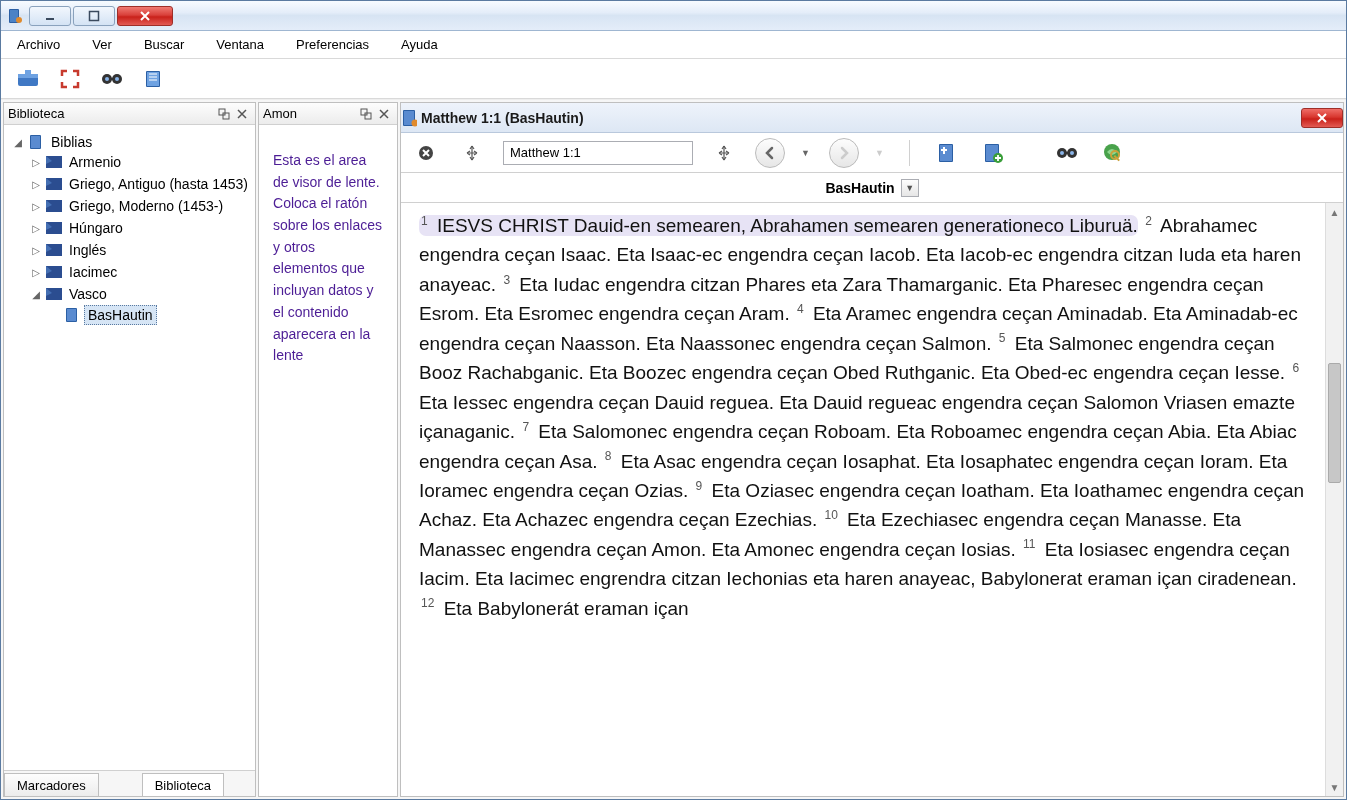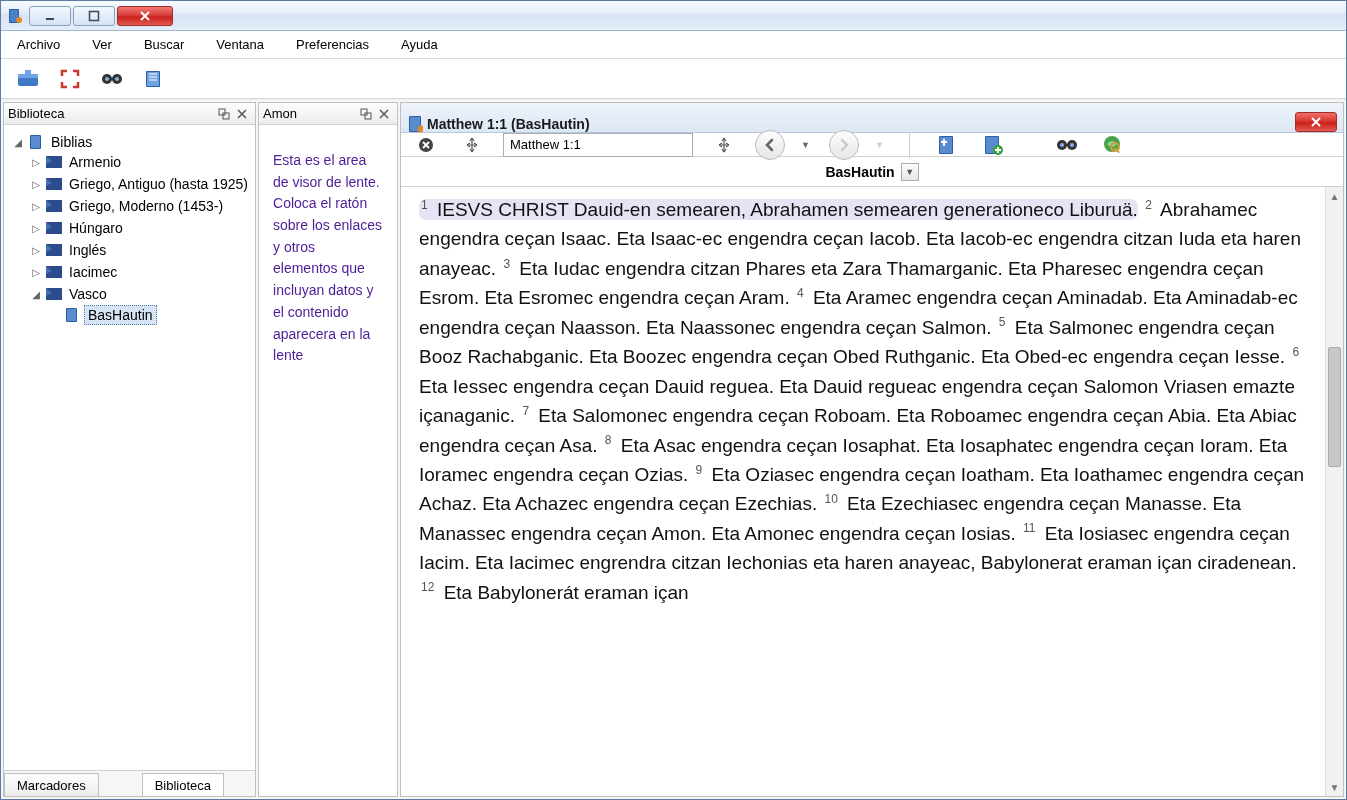--- a/index.html
+++ b/index.html
@@ -90,29 +90,29 @@
   .bottom-tabs { display:flex; height:26px; background:#f6f6f6; border-top:1px solid #d0d0d0;gap:44px; }
   .btab { padding:4px 12px; border:1px solid #bfbfbf; border-bottom:none; margin-top:2px; margin-right:-1px;
           background:linear-gradient(#fdfdfd,#ececec); font-size:13px; cursor:default;}
   .btab.active { background:#fff; position:relative; z-index:1;}
 
   .lens-body { flex:1; padding:25px 14px; font-size:14px; line-height:1.55; color:#4c1d95; }
 
   
   .main { flex:1; display:flex; flex-direction:column; border:1px solid #bfbfbf; background:#fff; min-width:0;}
   .pane-title {
-    height:30px; display:flex; align-items:flex-end; padding:0 6px;
+    height:30px; display:flex; align-items:center; padding:0 0;
     background:linear-gradient(#eef3fb,#dde7f4); border-bottom:1px solid #b9c8dc;
   }
   .pane-title .title { flex:1; font-size:14px; font-weight:600; color:#1a1a1a; padding-left:4px;}
   .pane-close { width:42px;height:20px;background:linear-gradient(#ef6e67,#d8372f 45%,#c9211a 55%,#e25a53);
                 border:1px solid #9e2e28;border-radius:3px;color:#fff;display:flex;align-items:center;justify-content:center;}
 
   .reader-toolbar {
-    height:24px; display:flex; align-items:center; gap:16px; padding:4px 10px;
+    height:40px; display:flex; align-items:center; gap:16px; padding:4px 10px;
     border-bottom:1px solid #d0d0d0; background:#fff;
   }
   .r-btn { width:30px;height:30px;display:flex;align-items:center;justify-content:center;border-radius:4px;cursor:default;}
   .r-sep { width:1px; height:26px; background:#d0d0d0; margin:0 6px;}
   .ref-input { width:190px; height:24px; border:1px solid #abadb3; padding:0 6px; font-size:13px;}
   .nav-btn {
     width:30px;height:30px;border-radius:15px;border:1px solid #bbb;
     background:linear-gradient(#fdfdfd,#e6e6e6); display:flex;align-items:center;justify-content:center;
     color:#666;
   }
@@ -259,21 +259,21 @@
                 </li>
                 <li>
                   <div class="row">
                     <span class="twisty">▷</span>
                     <span class="flag-icon">
                       <svg width="16" height="12">
                         <rect width="16" height="12" fill="#2b4d90"></rect>
                         <path d="M0 0 L6 5 L0 8 Z" fill="#446fb3"></path>
                       </svg>
                     </span>
-                    <span class="node-label">Griego, Antiguo (hasta 1925)</span>
+                    <span class="node-label">Griego, Antiguo (hasta 1453)</span>
                   </div>
                 </li>
                 <li>
                   <div class="row">
                     <span class="twisty">▷</span>
                     <span class="flag-icon">
                       <svg width="16" height="12">
                         <rect width="16" height="12" fill="#2b4d90"></rect>
                         <path d="M0 0 L6 5 L0 8 Z" fill="#446fb3"></path>
                       </svg>

